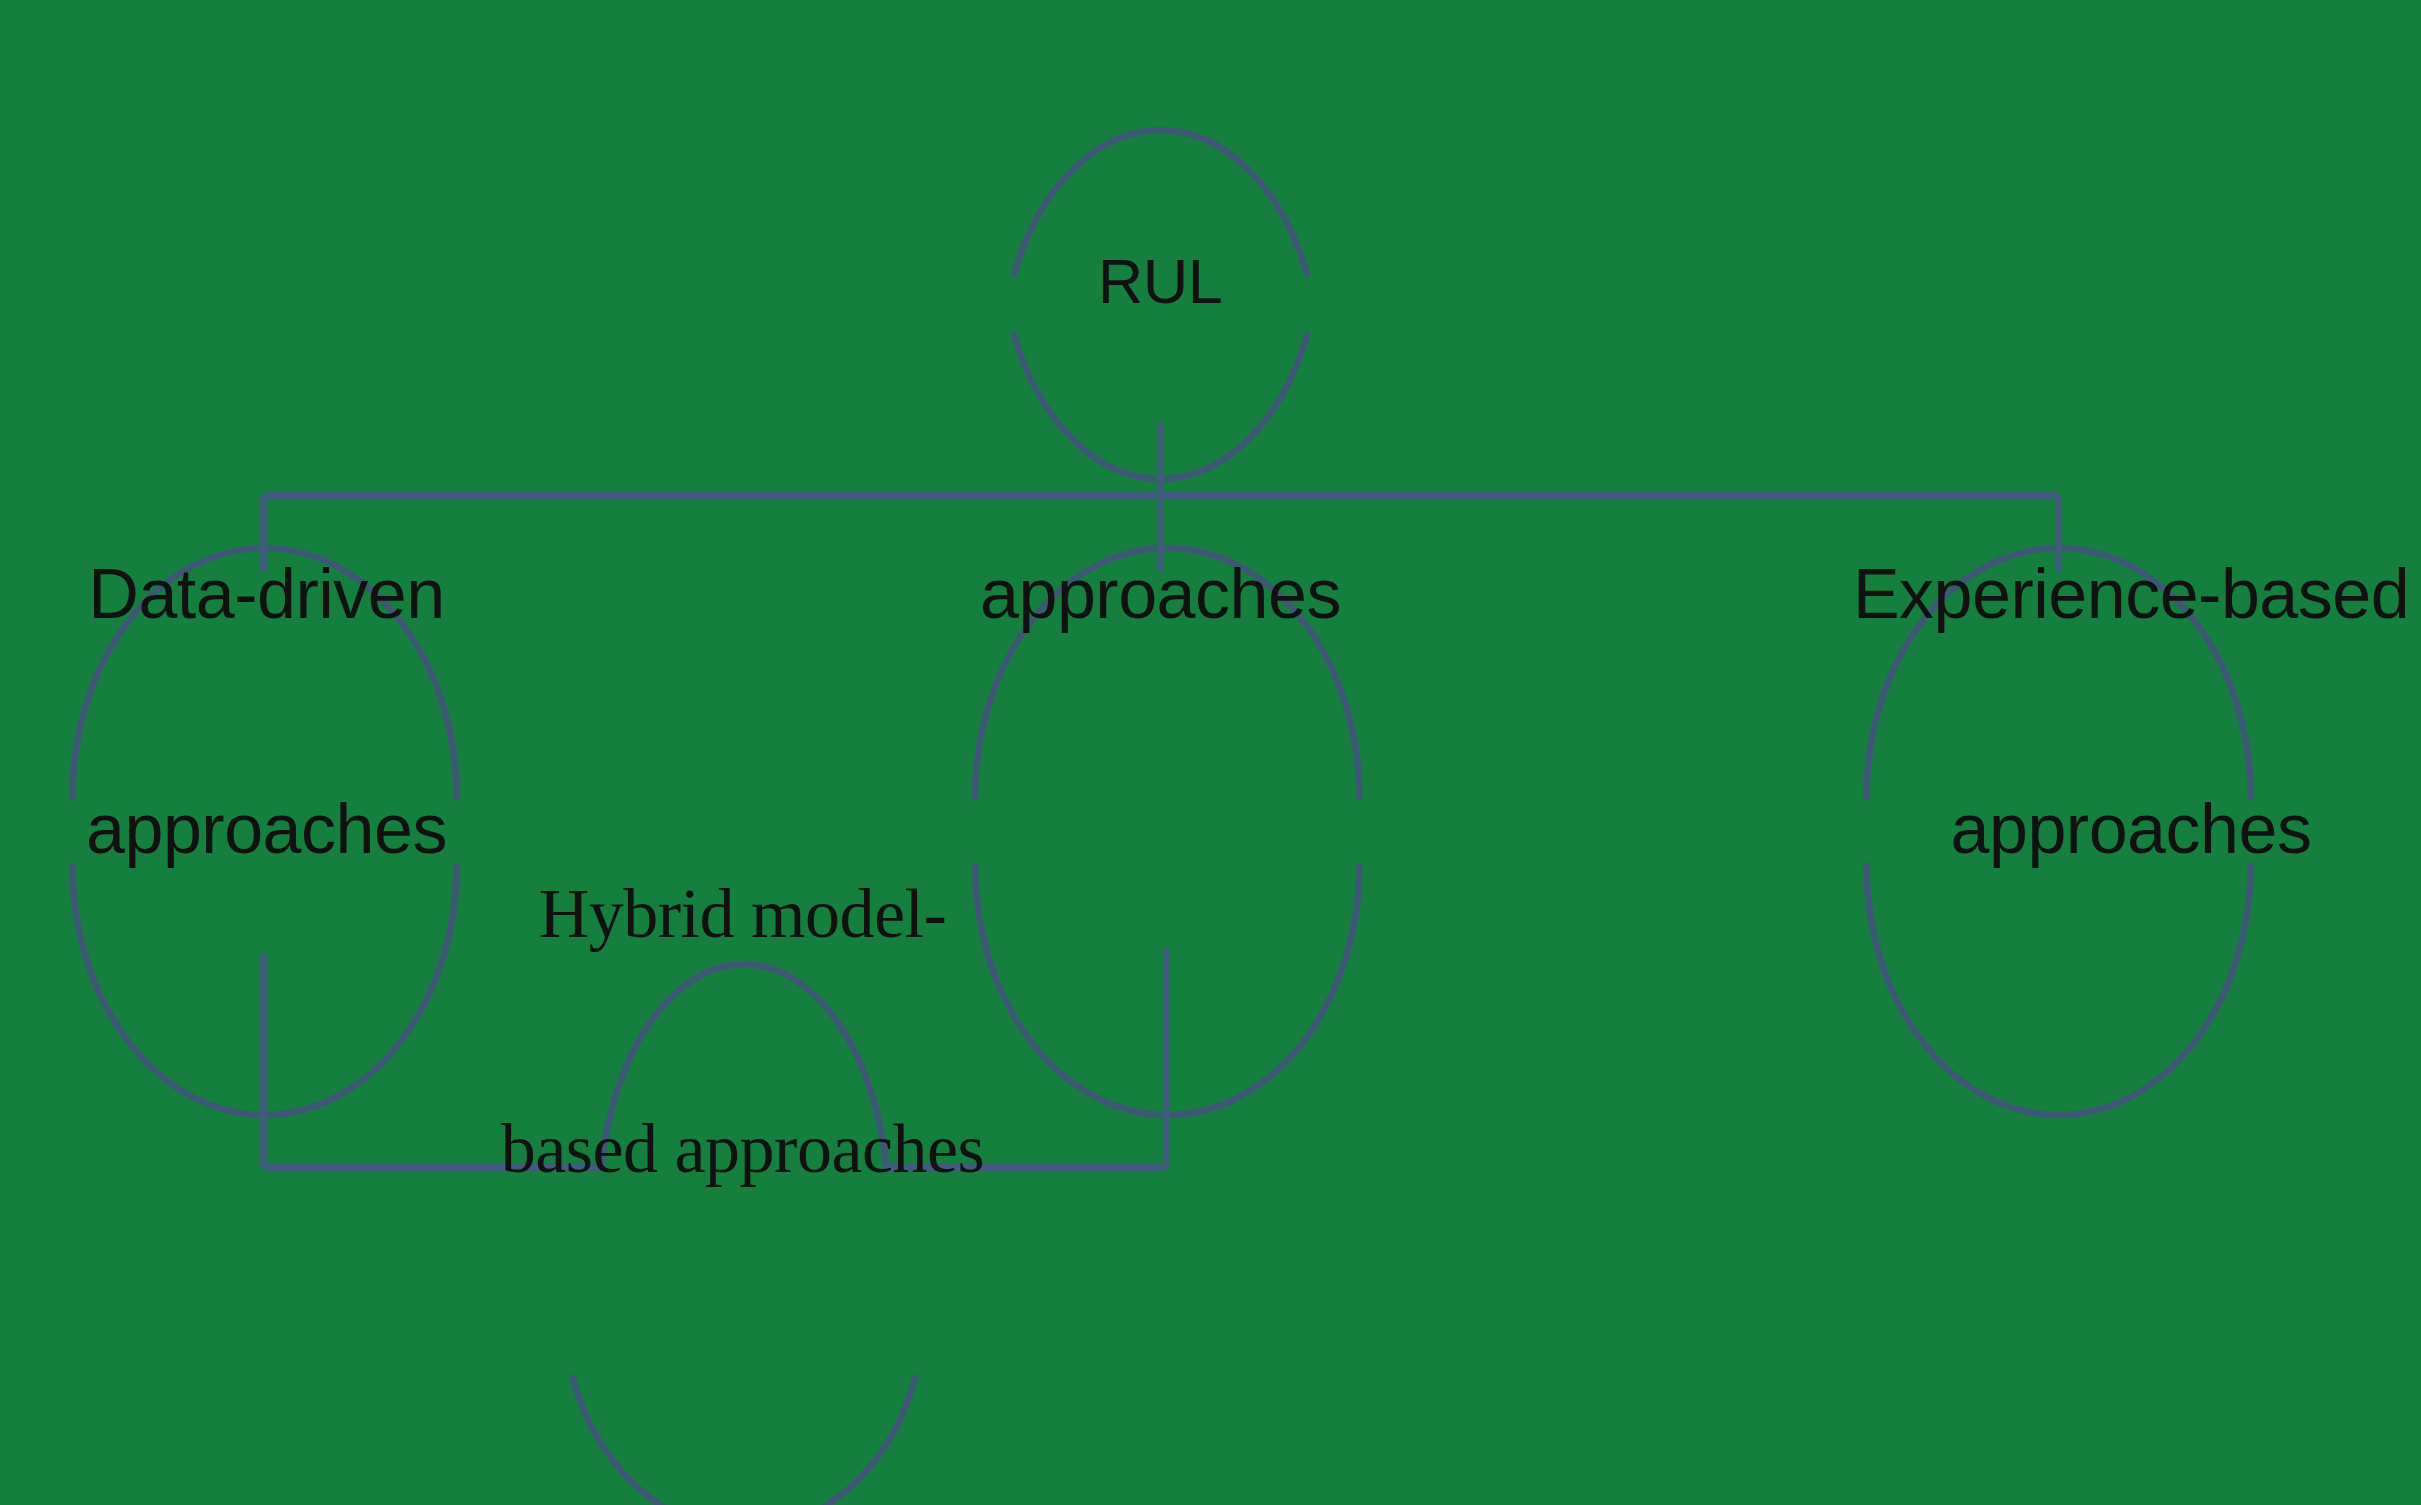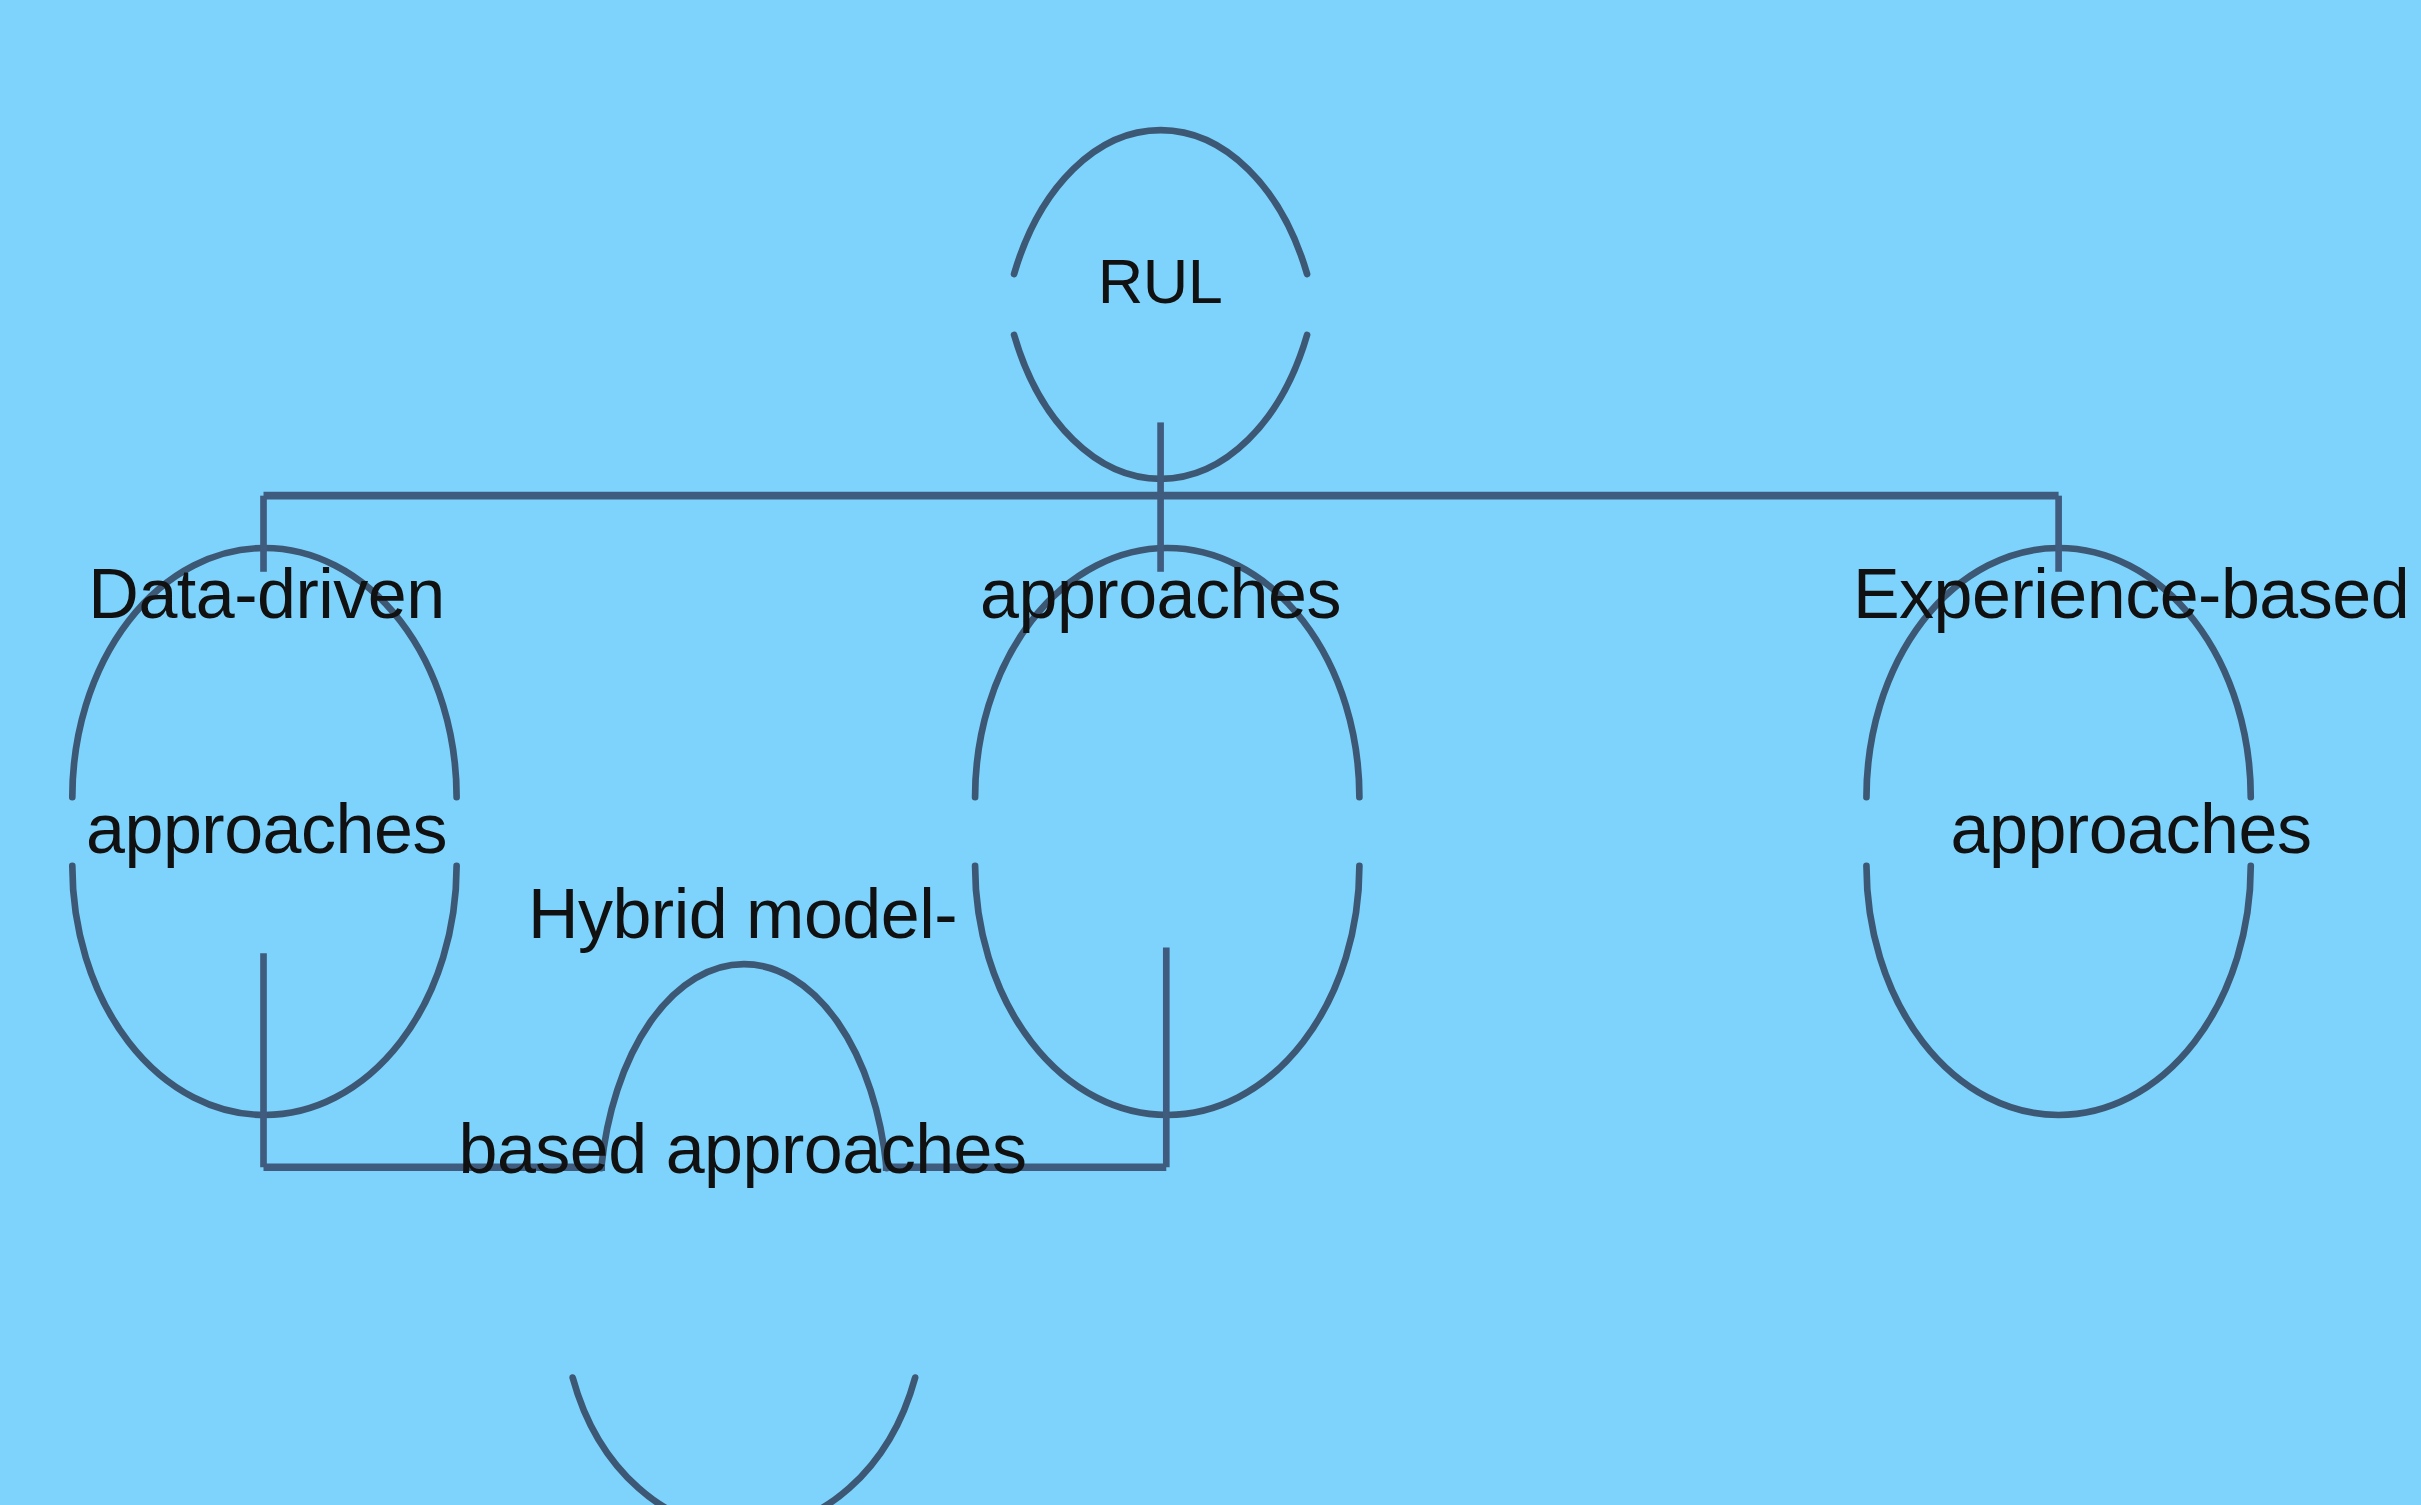--- a/index.html
+++ b/index.html
@@ -10,21 +10,21 @@
   body {
     width: 2422px;
     height: 1506px;
     overflow: hidden;
     font-family: "Liberation Sans", sans-serif;
   }
   #diagram-root {
     position: relative;
     width: 2422px;
     height: 1506px;
-    background: #7dd3fc;
+    background: #15803d;
   }
   #diagram-svg {
     position: absolute;
     inset: 0;
     width: 2422px;
     height: 1506px;
     display: block;
   }
   .node-label {
     position: absolute;
@@ -41,21 +41,21 @@
     font-size: 63px;
   }
   .node-label.branch {
     font-size: 70px;
   }
   
   #label-rul      { left: 1008px; top: 105px;  width: 304px; }
   #label-data     { left:  -19px; top: 398px;  width: 571px; }
   #label-model    { left:  875px; top: 398px;  width: 571px; }
   #label-exp      { left: 1836px; top: 398px;  width: 590px; }
-  #label-hybrid   { left:  457px; top: 718px;  width: 571px; }
+  #label-hybrid   { left:  457px; top: 718px;  width: 571px; font-family: Liberation Serif, serif; }
 </style>
 </head>
 <body>
 
 <div id="diagram-root">
 
   <svg id="diagram-svg" viewBox="0 0 2546 1583" xmlns="http://www.w3.org/2000/svg" aria-hidden="true">
 
     <g>
       <path d="M 1066 288 A 168 252 0 0 1 1374 288" fill="none" stroke="#3C5875" stroke-width="7" stroke-linecap="round"></path>

